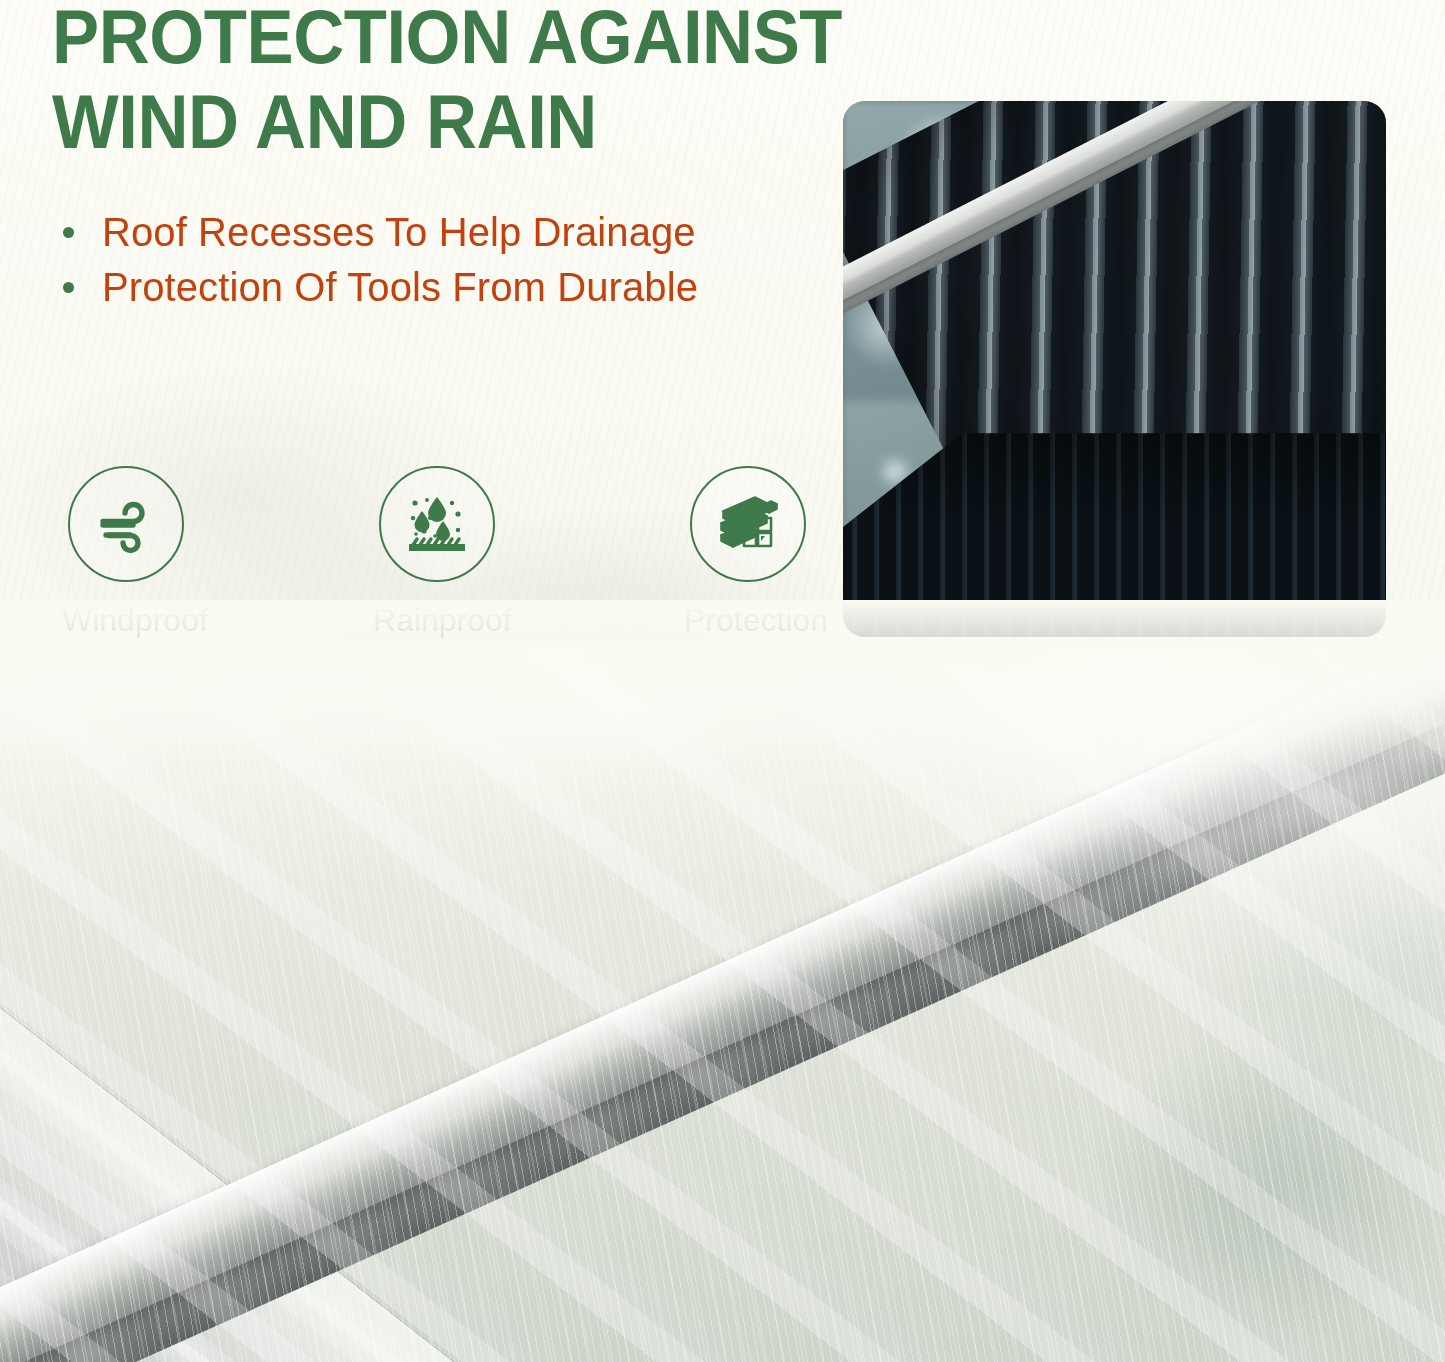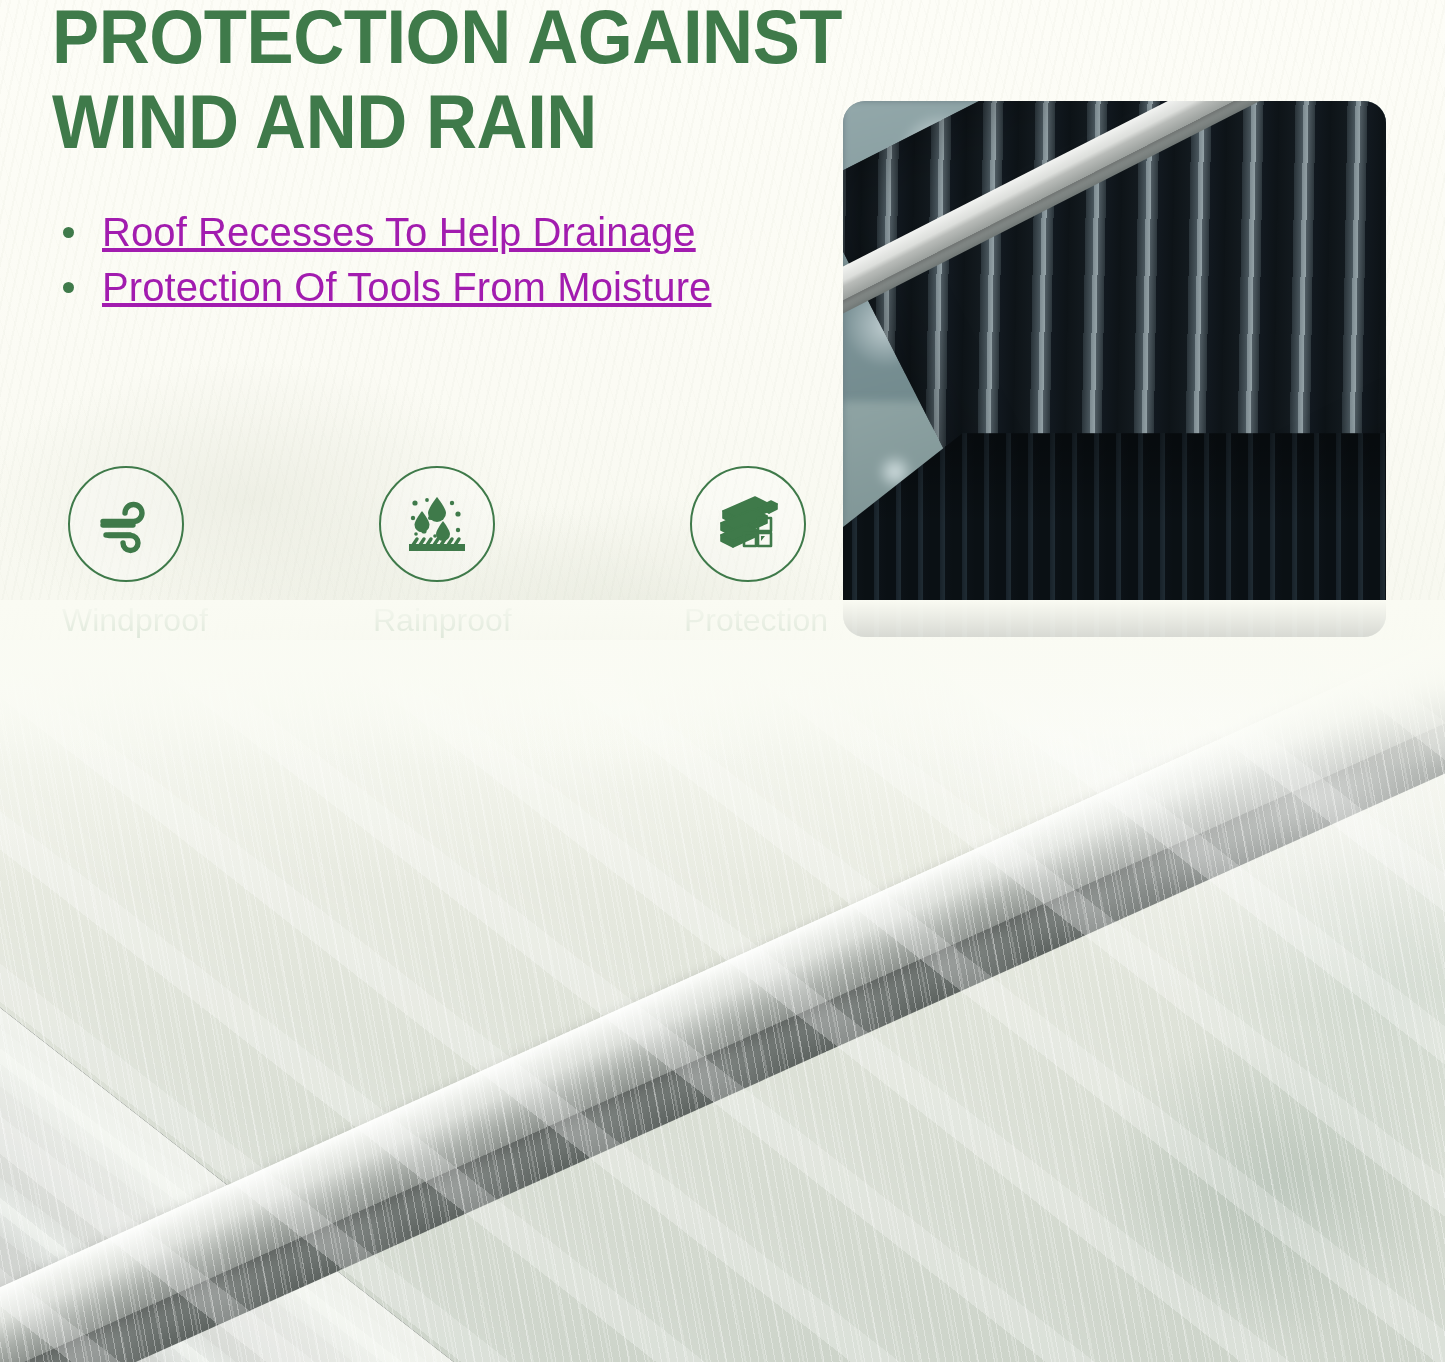--- a/index.html
+++ b/index.html
@@ -43,24 +43,23 @@
     font-stretch:condensed;
     transform:scaleX(.93); transform-origin:left top;
     white-space:pre-line;
     text-shadow:0 1px 0 rgba(255,255,255,.6);
   }
 
   
   .bullets { position:absolute; left:57px; top:205px; width:800px; }
   .bullet-row {
     display:flex; align-items:flex-start;
-    color:#a21caf;
+    color:#c2410c;
     font-size:40px; line-height:55px;
     font-weight:400;
-    text-decoration:underline;
   }
   .bullet-dot {
     flex:0 0 auto;
     width:11px; height:11px; border-radius:50%;
     background:#3f7a4a;
     margin:22px 28px 0 6px;
   }
   .bullet-text { flex:1 1 auto; letter-spacing:.1px; }
 
   
@@ -264,21 +263,21 @@
 
   <div class="bullets">
 
     <div class="bullet-row">
       <span class="bullet-dot"></span>
       <span class="bullet-text">Roof Recesses To Help Drainage</span>
     </div>
 
     <div class="bullet-row">
       <span class="bullet-dot"></span>
-      <span class="bullet-text">Protection Of Tools From Moisture</span>
+      <span class="bullet-text">Protection Of Tools From Durable</span>
     </div>
 
 
   </div>
 
   <div class="features">
 
     <div class="feature f1">
       <div class="feature-circle">
 

